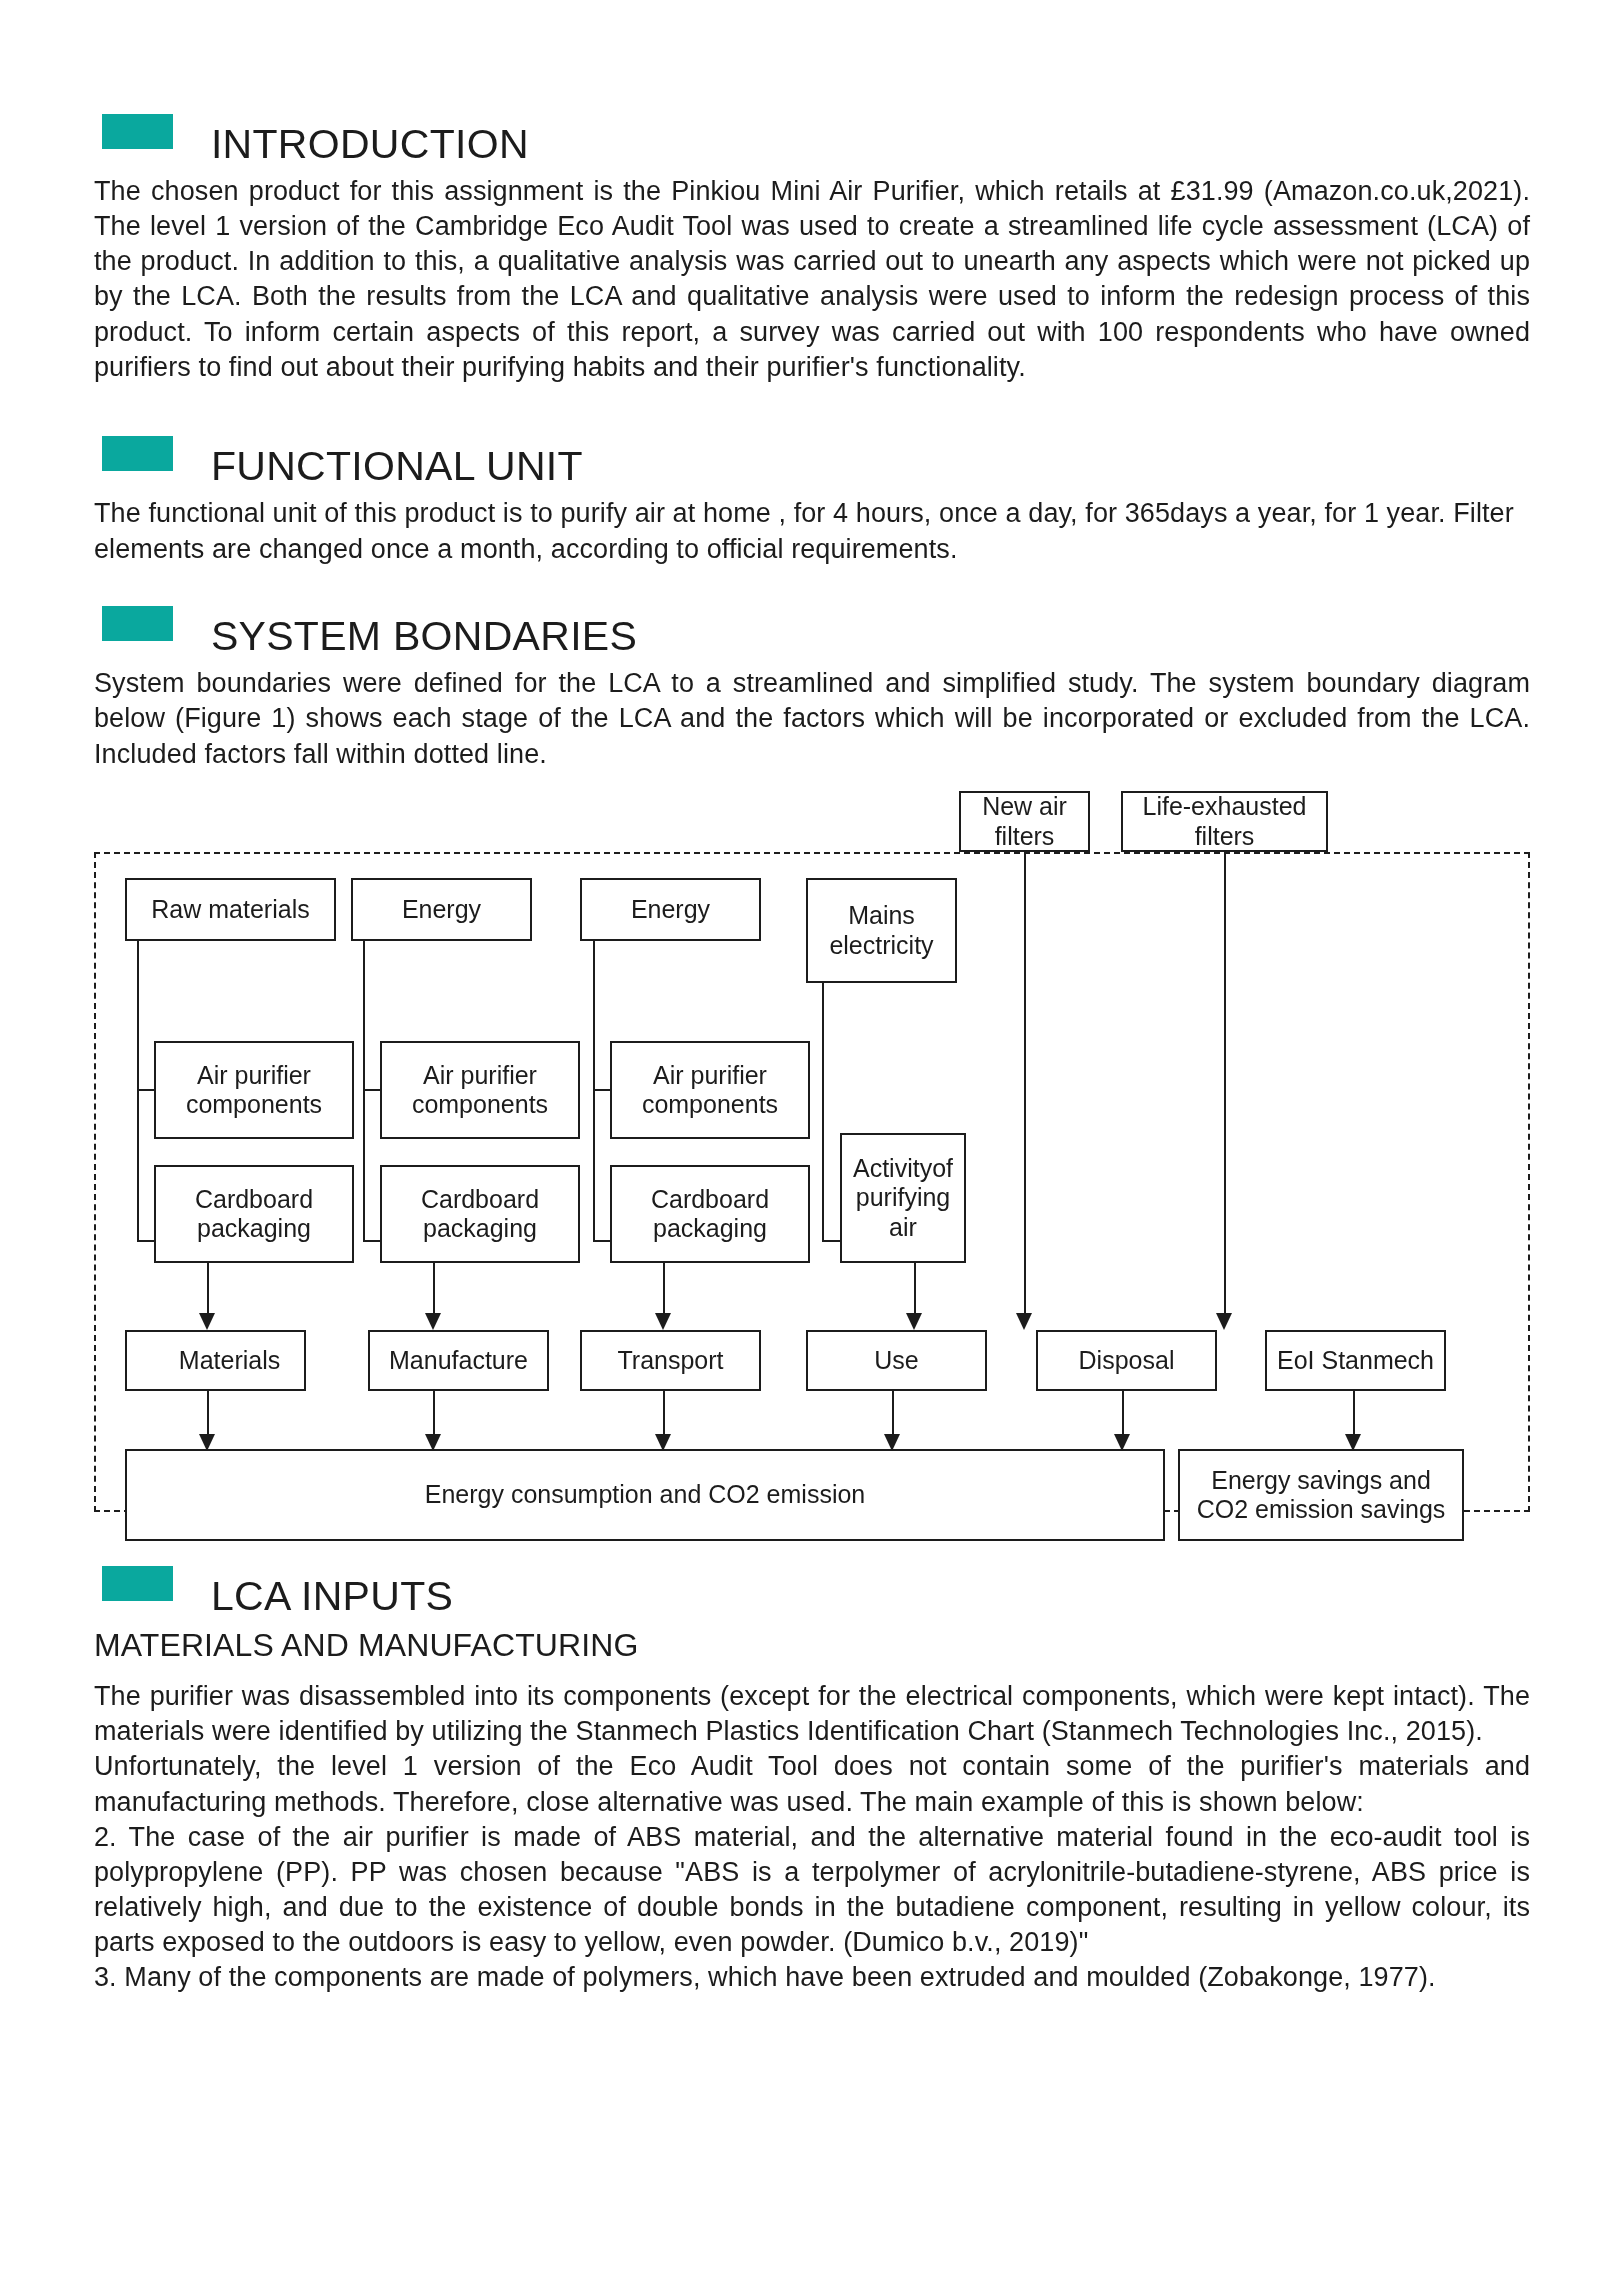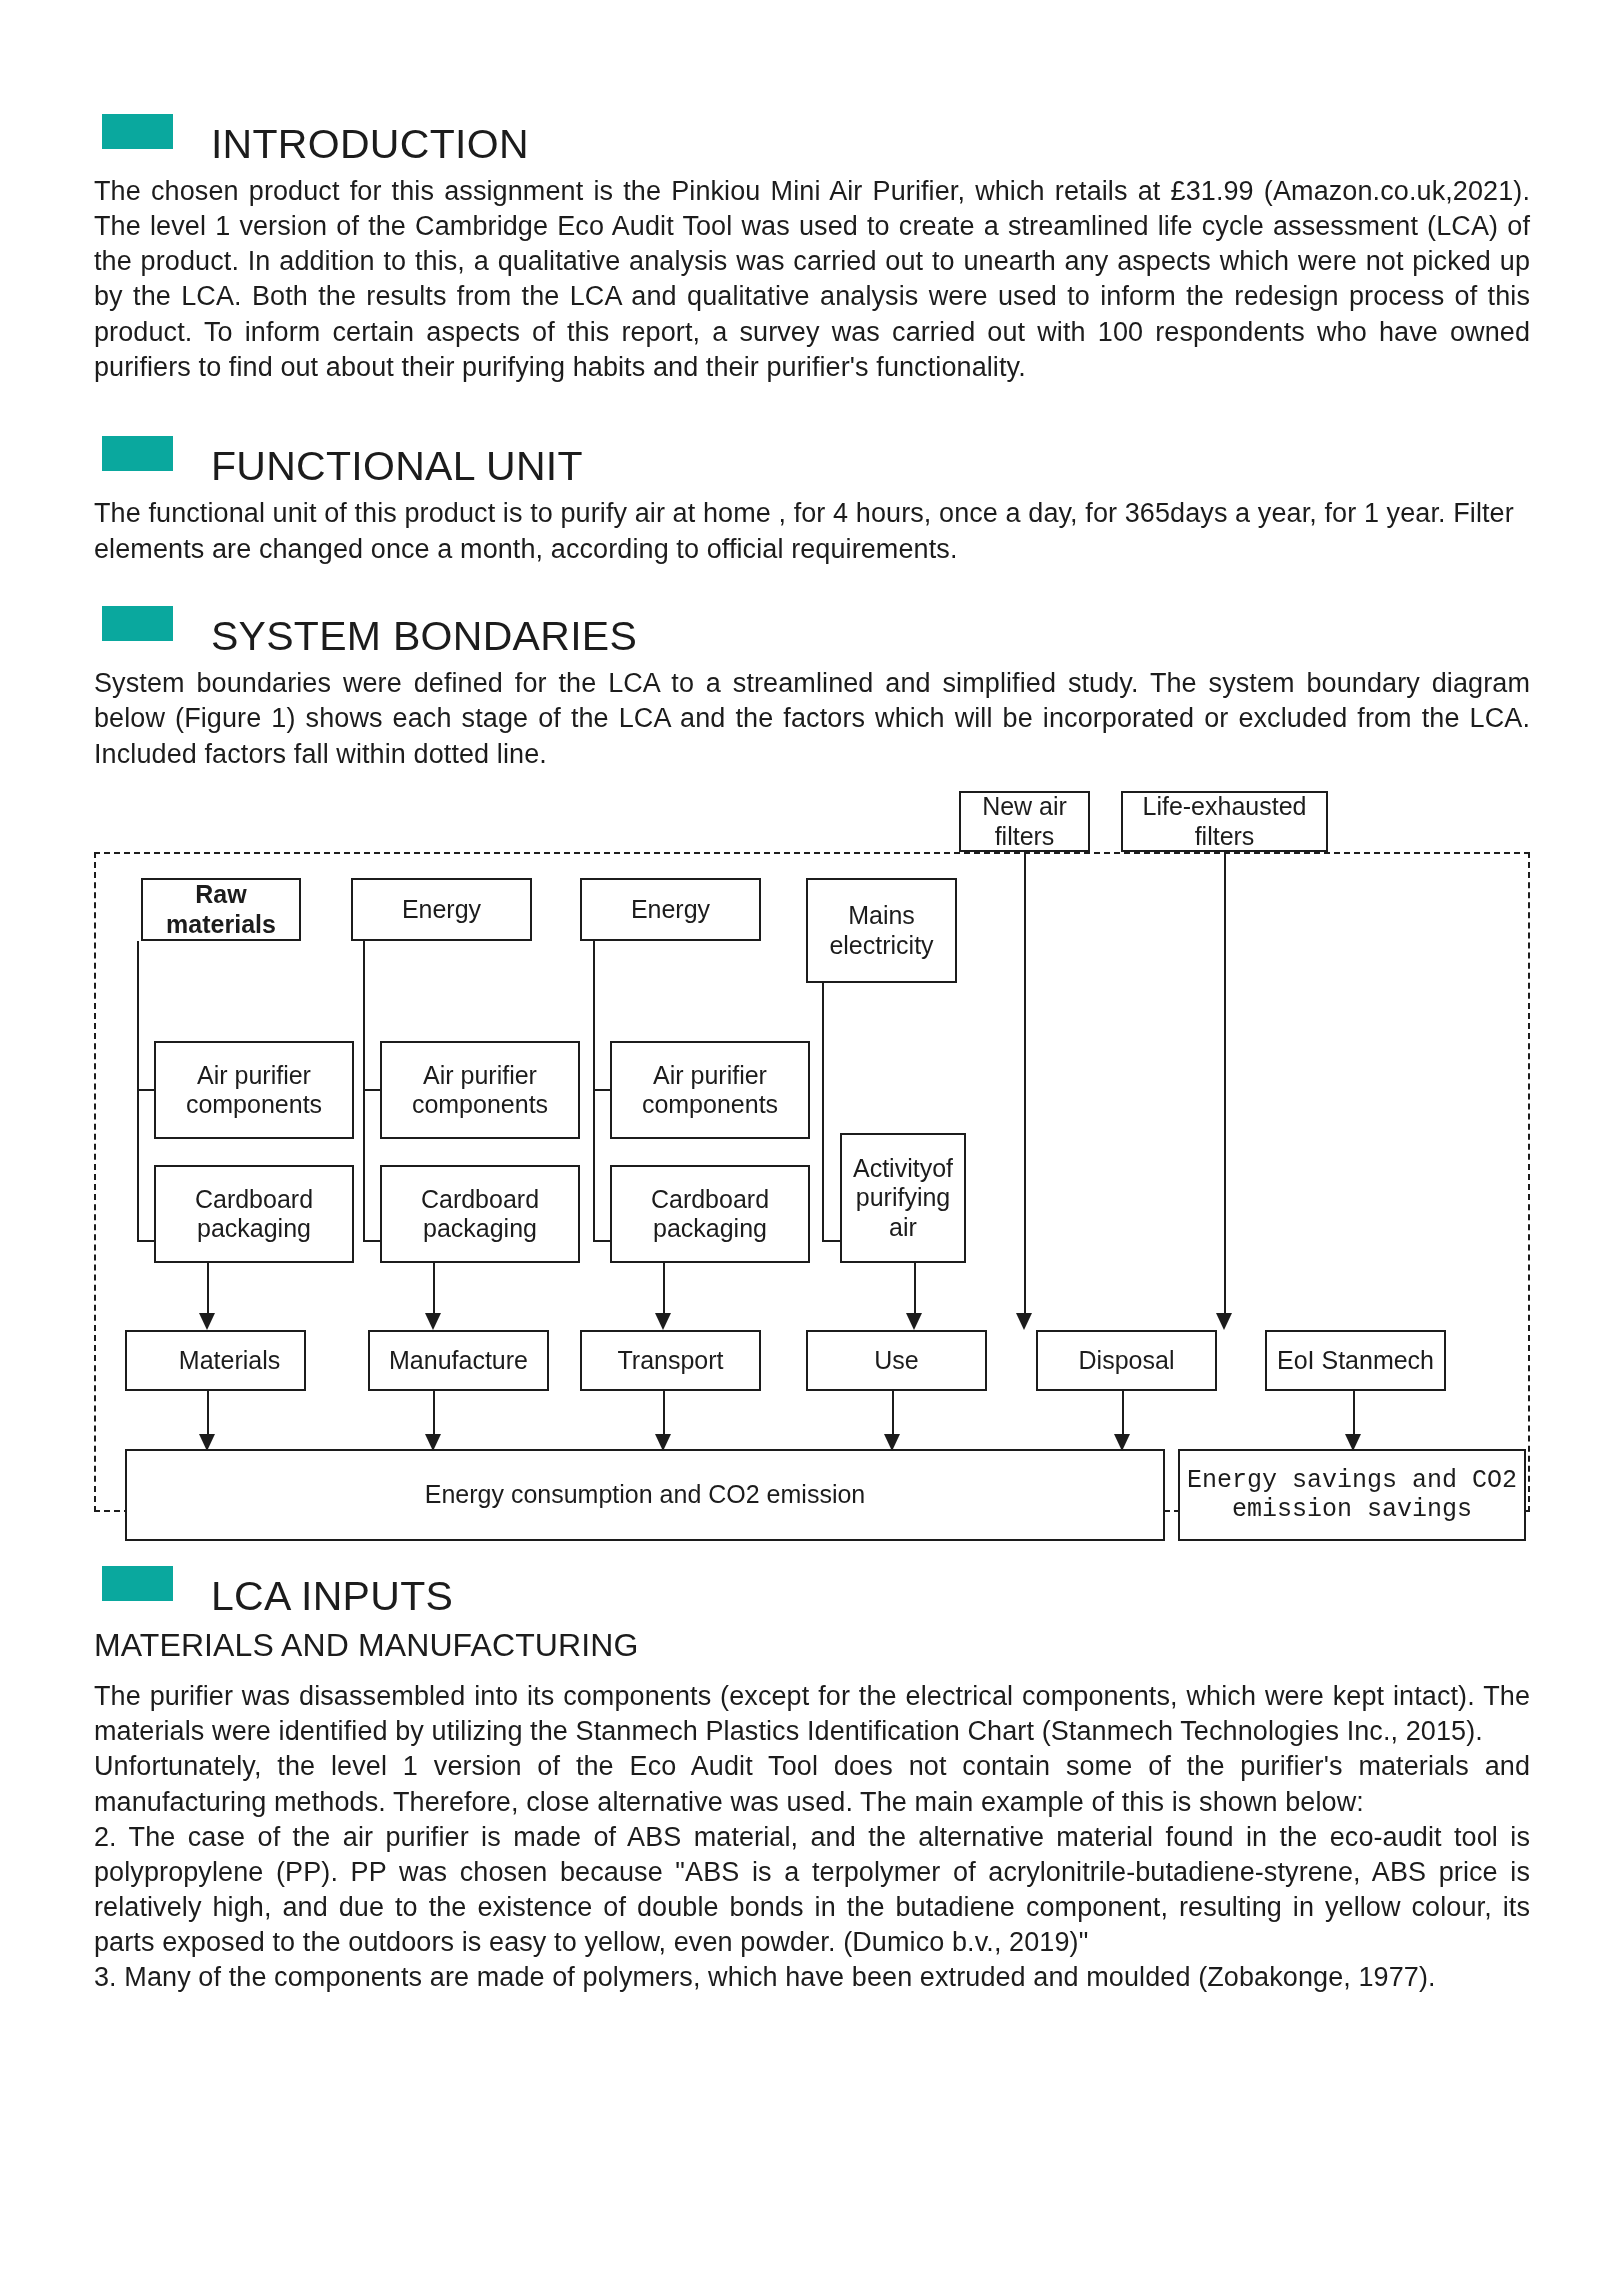--- a/index.html
+++ b/index.html
@@ -149,21 +149,21 @@
 
       <div class="dbox" style="left:865px; top:0px; width:131px; height:61px;">New air filters</div>
       <div class="dbox" style="left:1027px; top:0px; width:207px; height:61px;">Life-exhausted filters</div>
 
       <div class="conn vline" style="left:930px; top:61px; width:2px; height:465px;"></div>
       <div class="arrowhead" style="left:922px; top:522px;"></div>
 
       <div class="conn vline" style="left:1130px; top:61px; width:2px; height:465px;"></div>
       <div class="arrowhead" style="left:1122px; top:522px;"></div>
 
-      <div class="dbox" style="left:47px; top:87px; width:160px; height:63px;font-weight:bold;">Raw materials</div>
+      <div class="dbox" style="left:31px; top:87px; width:211px; height:63px;">Raw materials</div>
       <div class="dbox" style="left:257px; top:87px; width:181px; height:63px;">Energy</div>
       <div class="dbox" style="left:486px; top:87px; width:181px; height:63px;">Energy</div>
       <div class="dbox" style="left:712px; top:87px; width:151px; height:105px;">Mains electricity</div>
 
       <div class="dbox" style="left:60px; top:250px; width:200px; height:98px;">Air purifier components</div>
       <div class="dbox" style="left:286px; top:250px; width:200px; height:98px;">Air purifier components</div>
       <div class="dbox" style="left:516px; top:250px; width:200px; height:98px;">Air purifier components</div>
 
       <div class="dbox" style="left:60px; top:374px; width:200px; height:98px;">Cardboard packaging</div>
       <div class="dbox" style="left:286px; top:374px; width:200px; height:98px;">Cardboard packaging</div>
@@ -216,21 +216,21 @@
       <div class="conn vline" style="left:798px; top:599px; width:2px; height:47px;"></div>
       <div class="arrowhead" style="left:790px; top:643px;"></div>
 
       <div class="conn vline" style="left:1028px; top:599px; width:2px; height:47px;"></div>
       <div class="arrowhead" style="left:1020px; top:643px;"></div>
 
       <div class="conn vline" style="left:1259px; top:599px; width:2px; height:47px;"></div>
       <div class="arrowhead" style="left:1251px; top:643px;"></div>
 
       <div class="dbox" style="left:31px; top:658px; width:1040px; height:92px;">Energy consumption and CO2 emission</div>
-      <div class="dbox" style="left:1084px; top:658px; width:348px; height:92px;font-family:Liberation Mono, monospace;">Energy savings and CO2 emission savings</div>
+      <div class="dbox" style="left:1084px; top:658px; width:286px; height:92px;">Energy savings and CO2 emission savings</div>
     </div>
 
     <div class="sec-gap-xs"></div>
 
     <div class="heading-row">
       <div class="heading-chip" style="background:#0aa89e;"></div>
       <div class="heading-text">LCA INPUTS</div>
     </div>
     <div class="subheading">MATERIALS AND MANUFACTURING</div>
 

